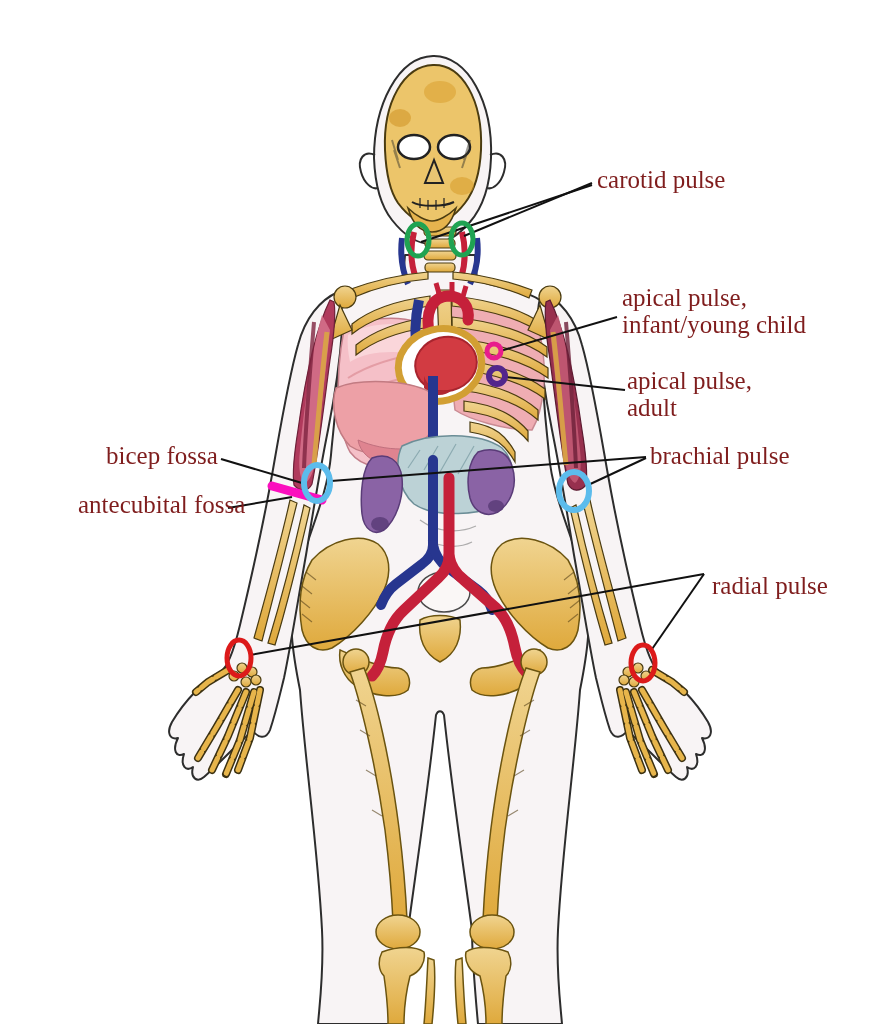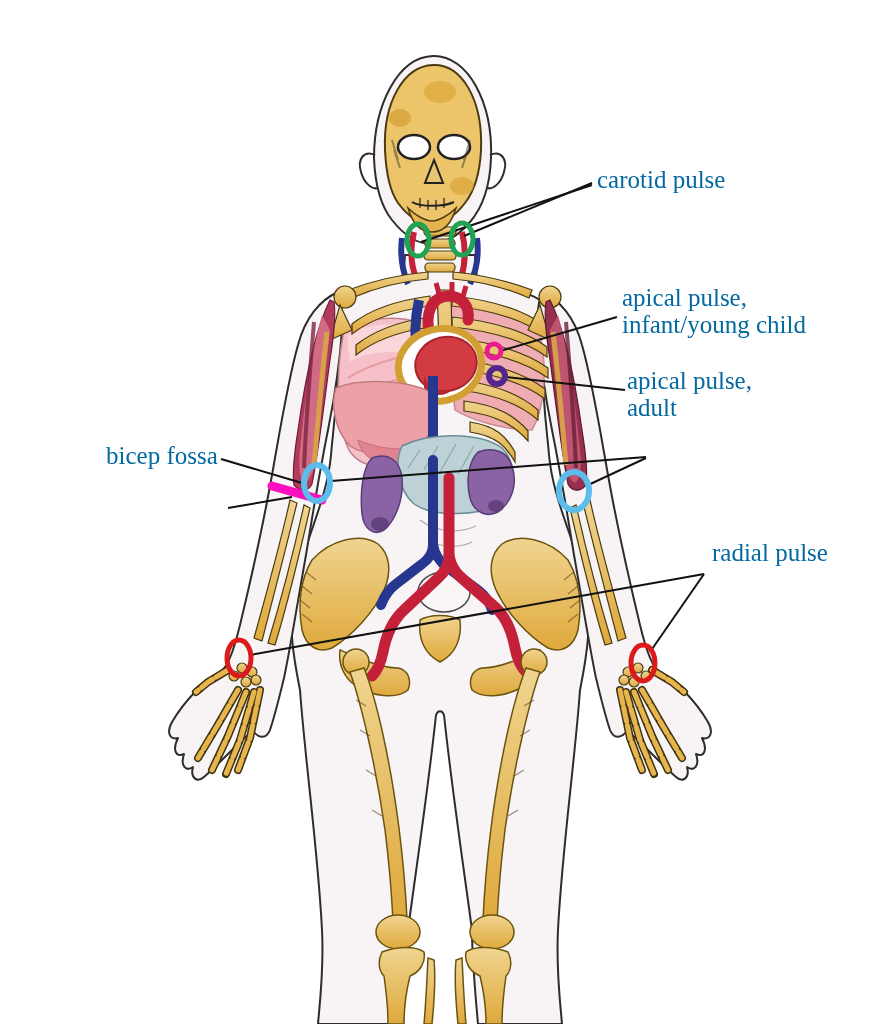--- a/index.html
+++ b/index.html
@@ -1,19 +1,19 @@
 <!DOCTYPE html>
 <html><head>
 <meta charset="utf-8">
 <style>
   html,body{margin:0;padding:0;background:#ffffff;}
   .stage{position:relative;width:880px;height:1024px;background:#ffffff;overflow:hidden;
          font-family:"Liberation Serif","DejaVu Serif",serif;}
   .stage svg{position:absolute;left:0;top:0;}
-  .label{position:absolute;color:#0369a1;font-size:25px;line-height:27px;
+  .label{position:absolute;color:#7f1d1d;font-size:25px;line-height:27px;
          white-space:pre-line;letter-spacing:0px;}
 </style>
 </head>
 <body>
 
 <div class="stage" id="stage">
 
 <svg id="body-art" width="880" height="1024" viewBox="0 0 880 1024">
   <defs>
     <linearGradient id="boneG" x1="0" y1="0" x2="0" y2="1">
@@ -278,14 +278,16 @@
       <ellipse cx="239" cy="658" rx="12" ry="18" fill="none" stroke="#dc1a1a" stroke-width="5"></ellipse>
       <ellipse cx="643" cy="663" rx="12" ry="18" fill="none" stroke="#dc1a1a" stroke-width="5"></ellipse>
     </svg>
 
 <div class="label" style="left: 597px; top: 166px;">carotid pulse</div>
     <div class="label" style="left: 622px; top: 284px;">apical pulse,
 infant/young child</div>
     <div class="label" style="left: 627px; top: 367px;">apical pulse,
 adult</div>
     <div class="label" style="left: 106px; top: 442px;">bicep fossa</div>
-    <div class="label" style="left: 712px; top: 539px;">radial pulse</div>
+    <div class="label" style="left: 78px; top: 491px;">antecubital fossa</div>
+    <div class="label" style="left: 650px; top: 442px;">brachial pulse</div>
+    <div class="label" style="left: 712px; top: 572px;">radial pulse</div>
   </div>
 
 </body></html>

